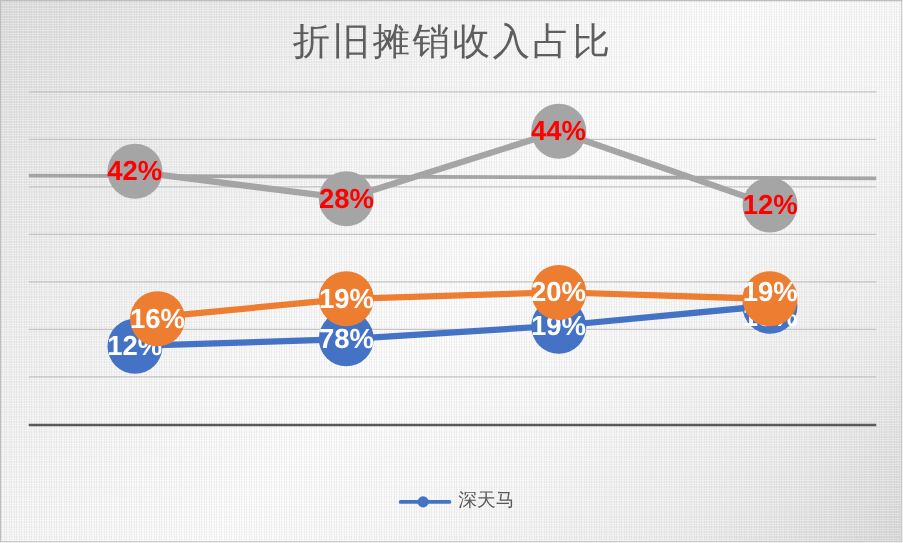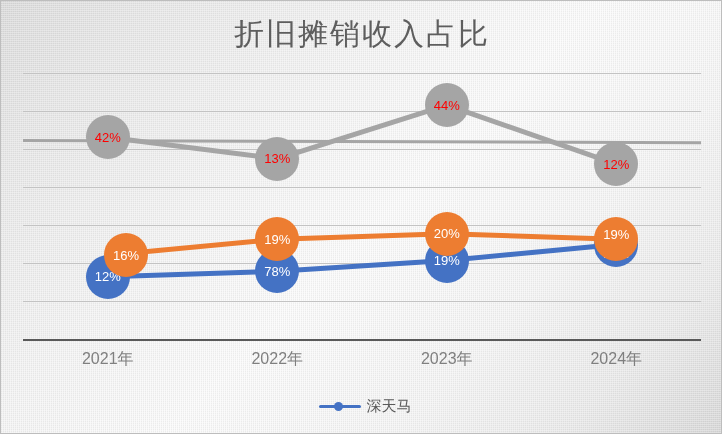--- a/index.html
+++ b/index.html
@@ -85,23 +85,23 @@
   
   .marker {
     position: absolute;
     width: 44px;
     height: 44px;
     margin-left: -22px;
     margin-top: -22px;
     border-radius: 50%;
     display: flex;
     align-items: center;
-    justify-content: center;
-    font-size: 13px;
-    font-weight: normal;
+    justify-content: flex-end;
+    font-size: 22px;
+    font-weight: bold;
     white-space: nowrap;
   }
   .marker.blue   { background: #4472c4; color: #ffffff; }
   .marker.orange { background: #ed7d31; color: #ffffff; }
   .marker.gray   { background: #a5a5a5; color: #ff0000; }
   .marker .lbl { position: relative; top: 0px; }
 
   
   #x-axis {
     position: absolute;
@@ -119,21 +119,21 @@
   }
 
   
   #legend {
     position: absolute;
     left: 84px;
     top: 390px;
     width: 560px;
     height: 30px;
     display: flex;
-    align-items: center;
+    align-items: flex-start;
     justify-content: center;
     gap: 12px;
   }
   .legend-item {
     display: flex;
     align-items: center;
     gap: 6px;
     white-space: nowrap;
   }
   .legend-swatch {
@@ -211,39 +211,33 @@
         <div class="marker orange" style="left: 423.75px; top: 160.8px; z-index: 11;">
           <span class="lbl">20%</span>
         </div>
         <div class="marker orange" style="left: 593.25px; top: 166.16px; z-index: 11;">
           <span class="lbl" style="top: -5px;">19%</span>
         </div>
         <div class="marker gray" style="left: 84.75px; top: 64.32px; z-index: 12;">
           <span class="lbl">42%</span>
         </div>
         <div class="marker gray" style="left: 254.25px; top: 85.76px; z-index: 12;">
-          <span class="lbl">13%</span>
+          <span class="lbl">28%</span>
         </div>
         <div class="marker gray" style="left: 423.75px; top: 32.16px; z-index: 12;">
           <span class="lbl">44%</span>
         </div>
         <div class="marker gray" style="left: 593.25px; top: 91.12px; z-index: 12;">
           <span class="lbl">12%</span>
         </div>
       </div>
 
     <div id="axis-line"></div>
   </div>
 
-  <div id="x-axis">
-      <div class="x-tick" style="left: 84.75px;">2021年</div>
-      <div class="x-tick" style="left: 254.25px;">2022年</div>
-      <div class="x-tick" style="left: 423.75px;">2023年</div>
-      <div class="x-tick" style="left: 593.25px;">2024年</div>
-    </div>
 
   <div id="legend">
       <div class="legend-item">
         <span class="legend-swatch">
           <span class="sw-line" style="background: rgb(68, 114, 196);"></span>
           <span class="sw-dot" style="background: rgb(68, 114, 196);"></span>
         </span>
         <span class="legend-label">深天马</span>
       </div>
     </div>

